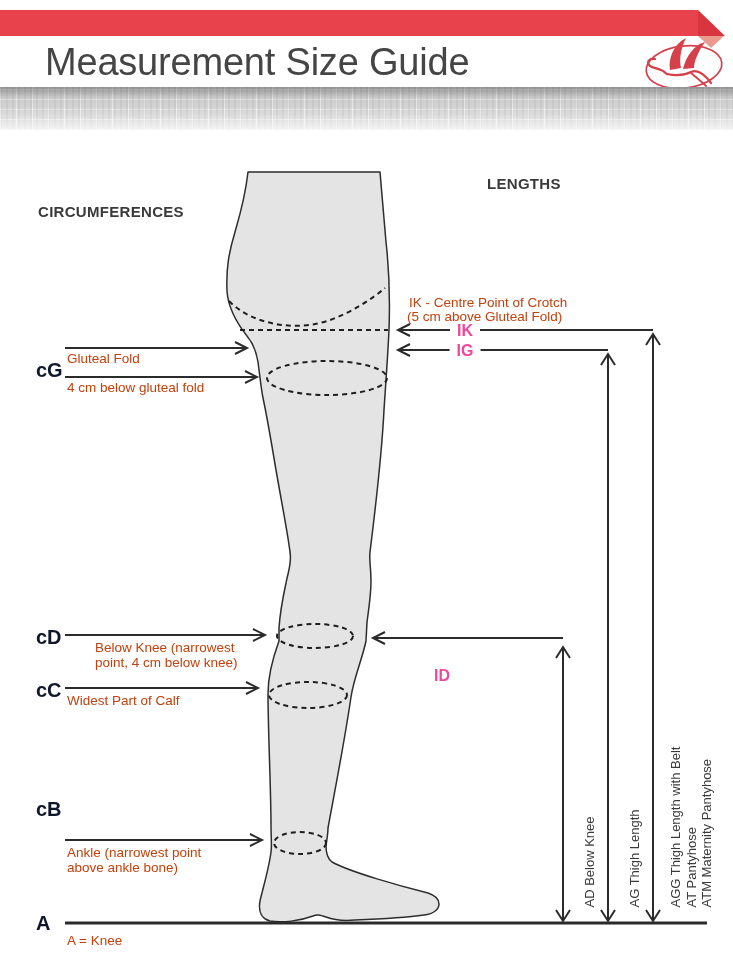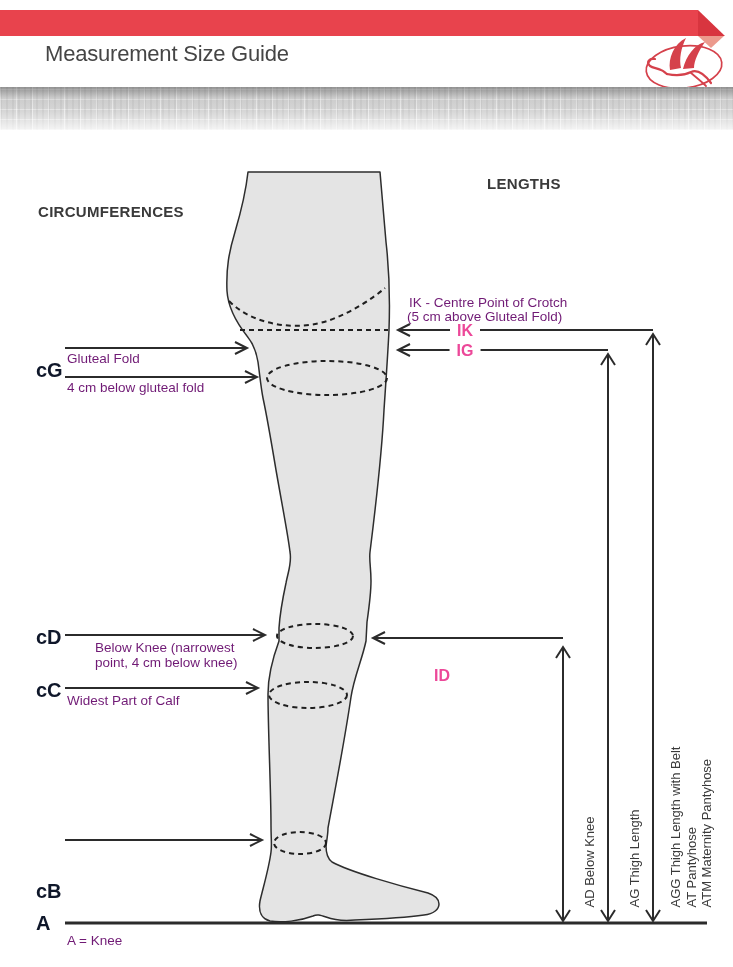--- a/index.html
+++ b/index.html
@@ -5,36 +5,36 @@
   html,body{margin:0;padding:0;background:#fff;}
   .page{position:relative;width:733px;height:967px;background:#ffffff;overflow:hidden;
         font-family:"Liberation Sans",sans-serif;color:#3a3a3a;}
 
   
   .topbar{position:absolute;left:0;top:10px;width:698px;height:26px;background:#e8434d;}
   .fold-dark{position:absolute;left:698px;top:10px;width:0;height:0;
              border-left:27px solid #d8353f;border-top:26px solid transparent;}
   .fold-light{position:absolute;left:698px;top:36px;width:0;height:0;
               border-top:12px solid #ec9a8d;border-left:13px solid transparent;border-right:13px solid transparent;}
-  .title{position:absolute;left:45px;top:41px;font-size:22px;font-weight:400;color:#454545;letter-spacing:-.2px;}
+  .title{position:absolute;left:45px;top:41px;font-size:38px;font-weight:400;color:#454545;letter-spacing:-.2px;}
   .logo{position:absolute;left:643px;top:35px;width:82px;height:58px;}
   .grayband{position:absolute;left:0;top:87px;width:733px;height:43px;
     background:
       linear-gradient(180deg, rgba(55,55,55,.42) 0, rgba(120,120,120,.10) 26%, rgba(255,255,255,0) 55%, rgba(255,255,255,.75) 100%),
       repeating-linear-gradient(90deg, rgba(255,255,255,.5) 0 1px, rgba(0,0,0,0) 1px 16px),
       repeating-linear-gradient(90deg, rgba(0,0,0,.045) 0 2px, rgba(0,0,0,0) 2px 6px),
       repeating-linear-gradient(0deg, rgba(255,255,255,.4) 0 1px, rgba(0,0,0,0) 1px 10px),
       #d6d6d6;}
 
   
   .diagram{position:absolute;left:0;top:0;width:733px;height:967px;}
 
   .h{position:absolute;font-size:15px;font-weight:bold;color:#3a3a3a;letter-spacing:.3px;}
   .code{position:absolute;font-size:20px;font-weight:bold;color:#0f172a;text-align:right;}
-  .lbl{position:absolute;font-size:13.5px;line-height:1.12;color:#701a75;}
+  .lbl{position:absolute;font-size:13.5px;line-height:1.12;color:#c2410c;}
   .chip{position:absolute;transform:translateX(-50%);background:#fff;padding:0 7px;
         font-size:16px;font-weight:bold;color:#ec4899;line-height:19px;}
   .rot{position:absolute;transform:rotate(-90deg);transform-origin:left bottom;
        font-size:13px;line-height:15.5px;color:#3a3a3a;white-space:nowrap;}
 </style>
 </head>
 <body>
 
 <div class="page">
 
@@ -146,21 +146,22 @@
   <div class="code" style="left:36px;top:359px;">cG</div>
   <div class="lbl" style="left:67px;top:351px;">Gluteal Fold</div>
   <div class="lbl" style="left:67px;top:380px;">4 cm below gluteal fold</div>
 
   <div class="code" style="left:36px;top:626px;">cD</div>
   <div class="lbl" style="left:67px;top:640px;width:162px;margin-left:28px;">Below Knee (narrowest point, 4 cm below knee)</div>
 
   <div class="code" style="left:36px;top:679px;">cC</div>
   <div class="lbl" style="left:67px;top:693px;">Widest Part of Calf</div>
 
-  <div class="code" style="left:36px;top:880px;">cB</div>
+  <div class="code" style="left:36px;top:798px;">cB</div>
+  <div class="lbl" style="left:67px;top:845px;width:172px;">Ankle (narrowest point above ankle bone)</div>
 
   <div class="code" style="left:36px;top:912px;">A</div>
   <div class="lbl" style="left:67px;top:933px;">A = Knee</div>
 
   <div class="lbl" style="left:409px;top:295px;">IK - Centre Point of Crotch</div>
   <div class="lbl" style="left:407px;top:309px;">(5 cm above Gluteal Fold)</div>
 
   <div class="chip" style="left:465px;top:321px;">IK</div>
   <div class="chip" style="left:465px;top:341px;">IG</div>
   <div class="chip" style="left:442px;top:629px;margin-top:37px;">ID</div>

